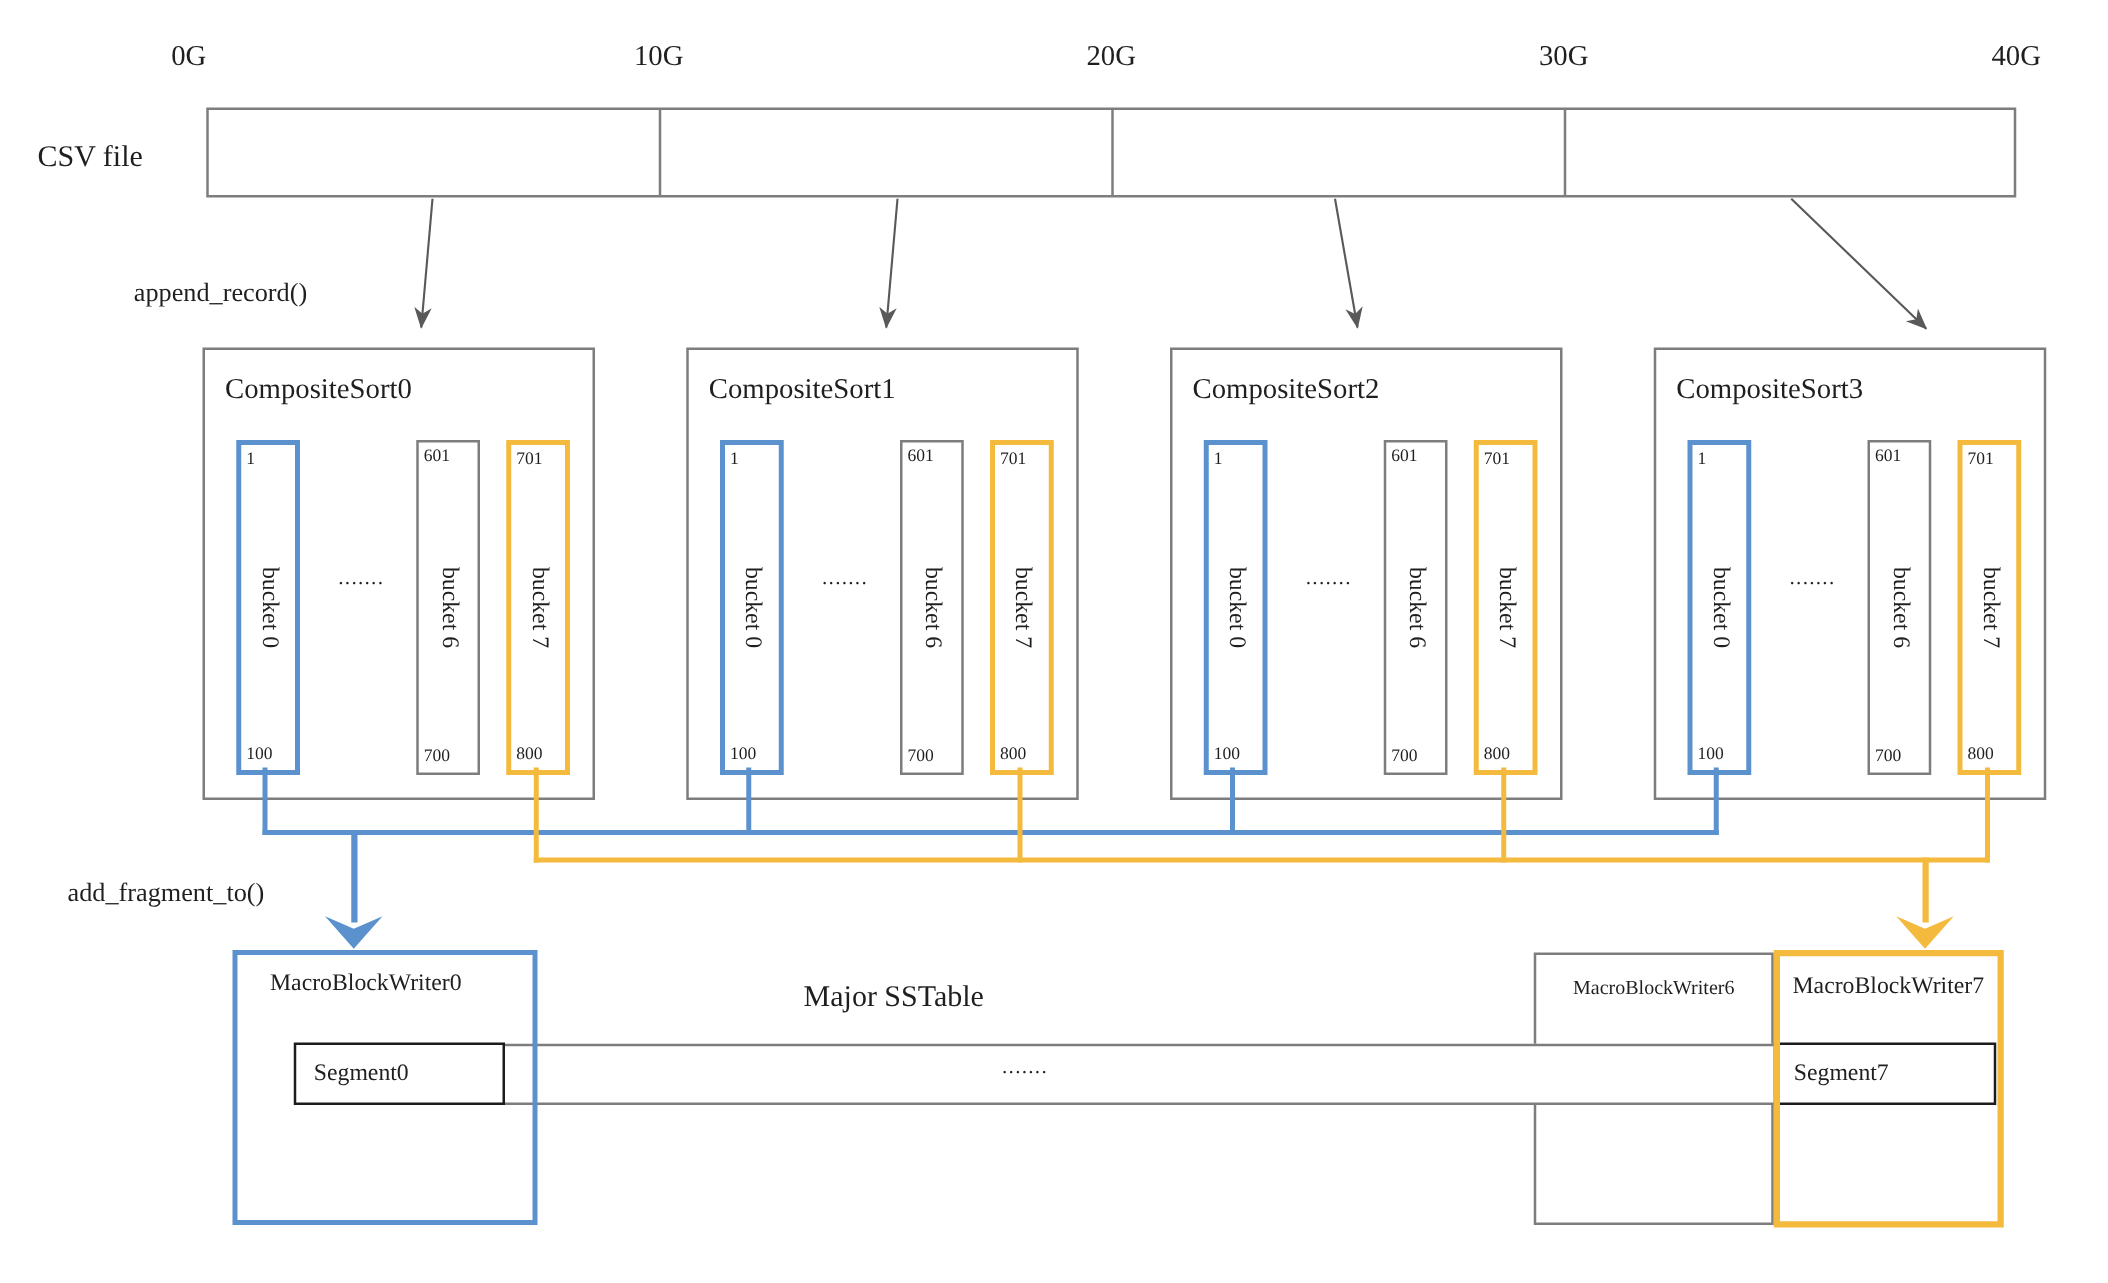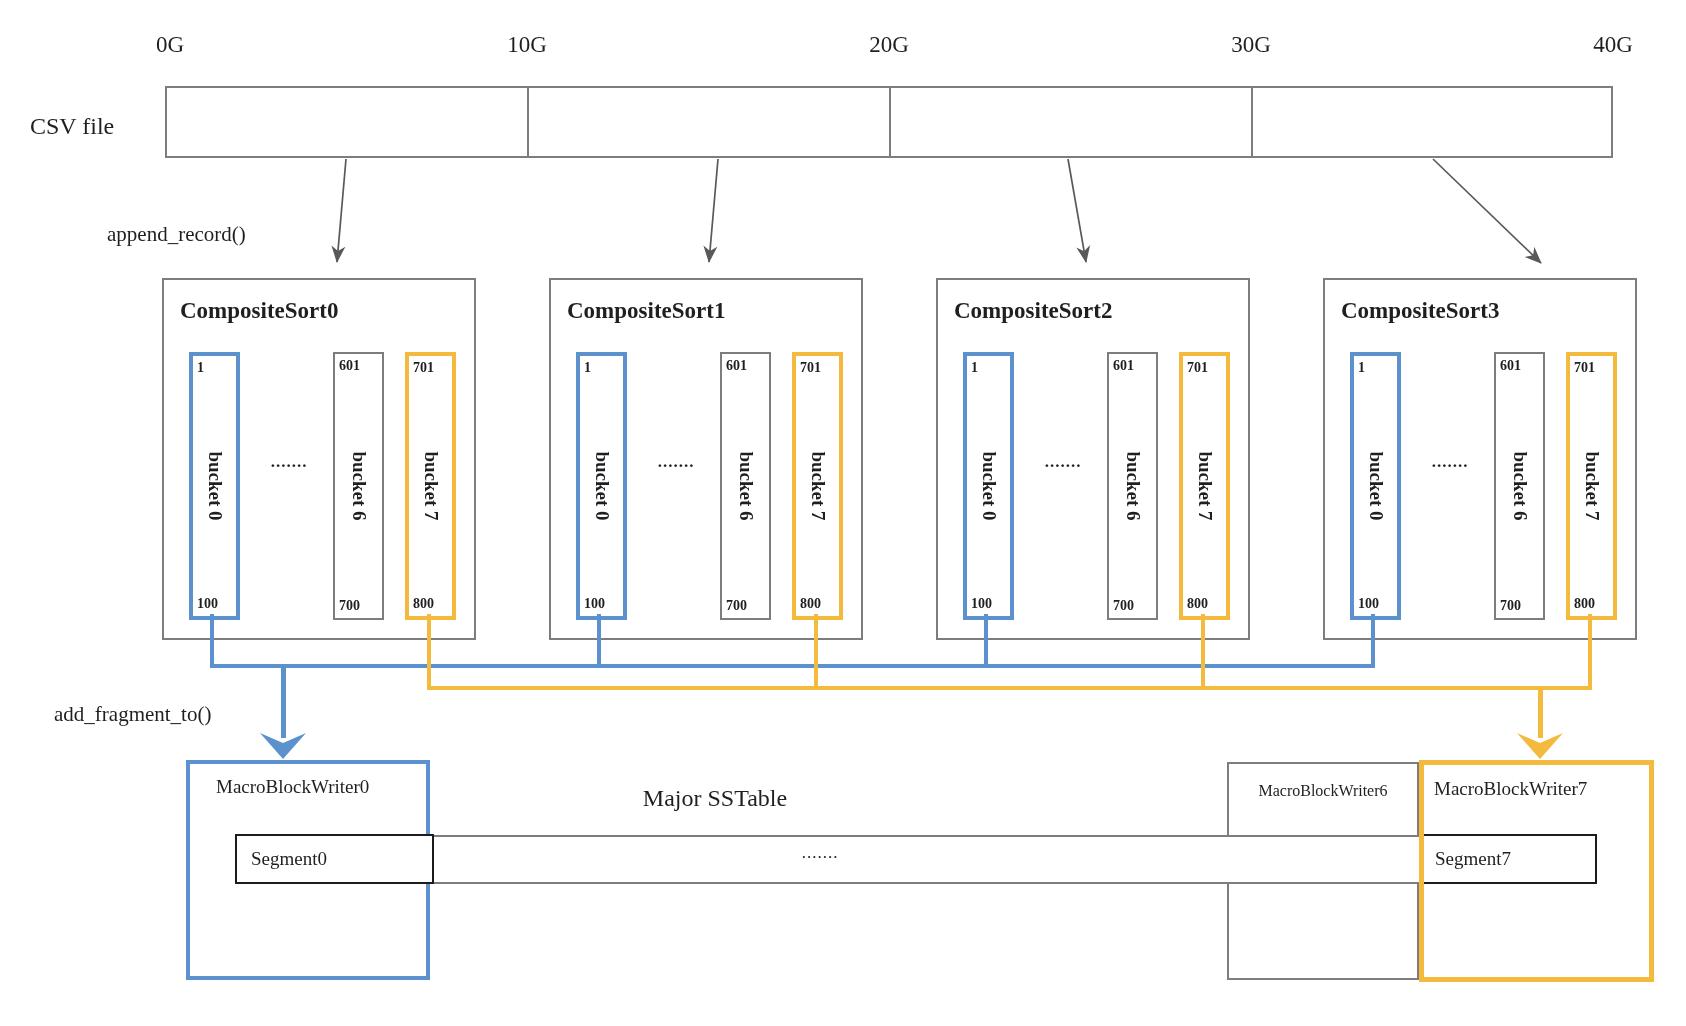--- a/index.html
+++ b/index.html
@@ -9,21 +9,21 @@
   
   .tick{position:absolute;top:32px;transform:translateX(-50%);font-size:23px;}
   .csvbar{position:absolute;left:165px;top:86px;width:1448px;height:72px;
           border:2px solid #7d7d7d;box-sizing:border-box;background:#fff;}
   .csvdiv{position:absolute;top:0;width:2px;height:100%;background:#7d7d7d;}
   .csvlabel{position:absolute;left:30px;top:113px;font-size:24px;}
   .fnlabel{position:absolute;font-size:21px;}
 
   
   .cs{position:absolute;top:278px;width:314px;height:362px;border:2px solid #7d7d7d;
-      box-sizing:border-box;background:#fff;font-weight:bold;}
+      box-sizing:border-box;background:#fff;}
   .cs-title{position:absolute;left:16px;top:18px;font-size:23px;}
   .bucket{position:absolute;top:72px;width:51px;height:268px;box-sizing:border-box;background:#fff;}
   .b-blue{border:4px solid var(--blue);}
   .b-gray{border:2px solid #7d7d7d;}
   .b-yellow{border:4px solid var(--yellow);}
   .bnum{position:absolute;left:4px;font-size:14px;line-height:14px;}
   .bnum-top{top:5px;}
   .bnum-bot{bottom:5px;text-align:right;}
   .bvert{position:absolute;left:50%;top:50%;width:220px;text-align:center;
          transform:translate(-50%,-50%) rotate(90deg);font-size:19px;white-space:nowrap;}
@@ -39,39 +39,39 @@
   .band{position:absolute;left:237px;top:835px;width:1182px;height:49px;background:#fff;
         border-top:2px solid #7d7d7d;border-bottom:2px solid #7d7d7d;box-sizing:border-box;z-index:2;}
   .band-dots{position:absolute;left:760px;top:843px;width:120px;text-align:center;
              font-size:17px;letter-spacing:1px;z-index:3;}
   .sstable-title{position:absolute;left:565px;top:785px;width:300px;text-align:center;
                  font-size:24px;z-index:3;}
   .mbw0{position:absolute;left:186px;top:760px;width:244px;height:220px;
         border:4px solid var(--blue);box-sizing:border-box;z-index:4;}
   .mbw6{position:absolute;left:1227px;top:762px;width:192px;height:218px;
         border:2px solid #7d7d7d;box-sizing:border-box;background:#fff;z-index:1;}
-  .mbw7{position:absolute;left:1419px;top:760px;width:235px;height:222px;
+  .mbw7{position:absolute;left:1419px;top:760px;width:184px;height:222px;
         border:5px solid var(--yellow);box-sizing:border-box;z-index:5;}
   .mbw-title{position:absolute;font-size:19px;}
   .mbw6-title{position:absolute;left:0;top:20px;width:100%;text-align:center;font-size:16px;}
   .segment{position:absolute;top:834px;height:50px;border:2px solid #1c1c1c;
            box-sizing:border-box;background:#fff;font-size:19px;line-height:46px;
            padding-left:14px;}
-  .seg0{left:235px;width:199px;z-index:6;}
+  .seg0{left:235px;width:169px;z-index:6;}
   .seg6{left:1250px;width:169px;z-index:6;}
   .seg7{left:1419px;width:178px;z-index:4;}
 
   svg.overlay{position:absolute;left:0;top:0;z-index:7;pointer-events:none;}
 </style>
 </head>
 <body>
 
 <div id="canvas">
 
-  <div class="tick" style="left:170px">0G</div>
+  <div class="tick" style="left:151px">0G</div>
   <div class="tick" style="left:527px">10G</div>
   <div class="tick" style="left:889px">20G</div>
   <div class="tick" style="left:1251px">30G</div>
   <div class="tick" style="left:1613px">40G</div>
 
   <div class="csvlabel">CSV file</div>
   <div class="csvbar">
     <div class="csvdiv" style="left:360px"></div>
     <div class="csvdiv" style="left:722px"></div>
     <div class="csvdiv" style="left:1084px"></div>

